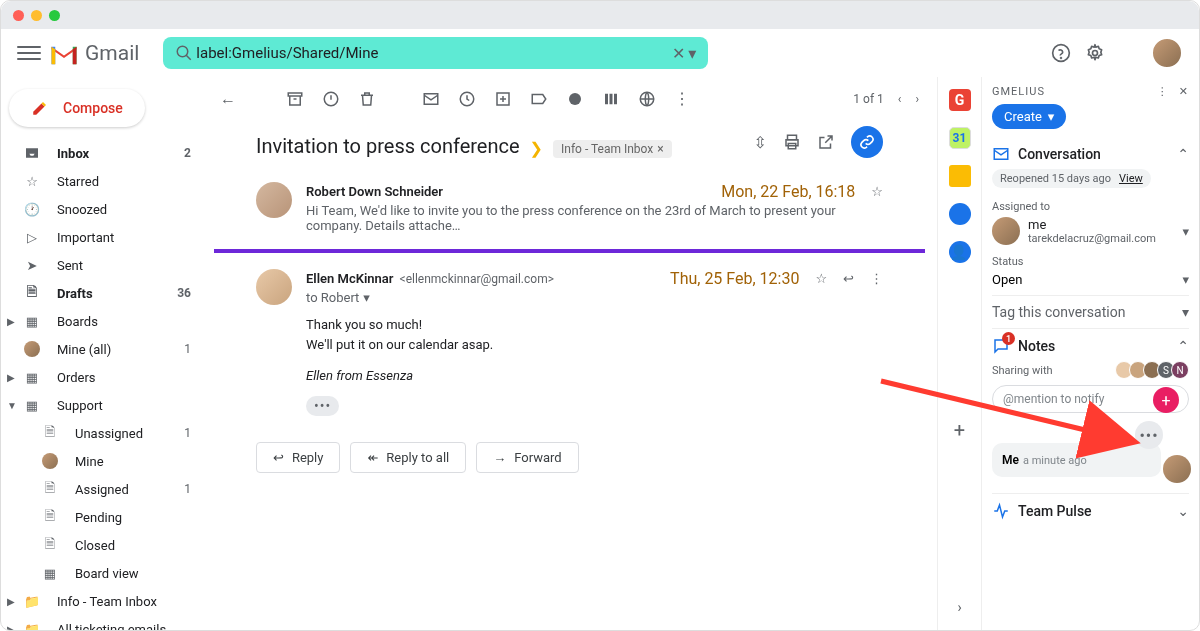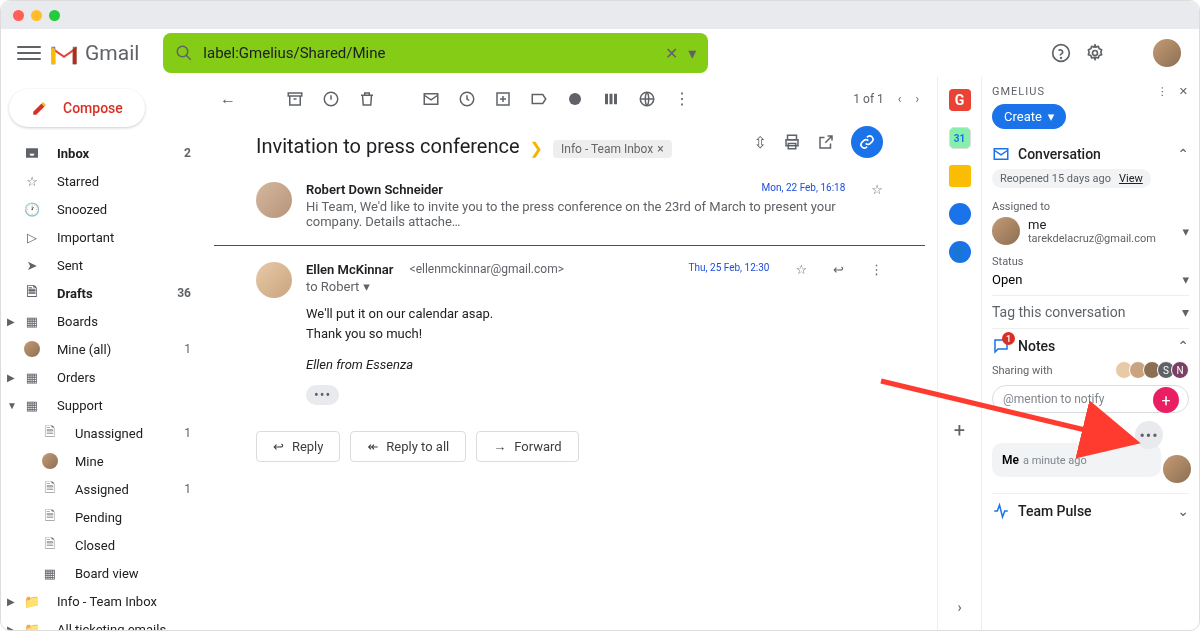--- a/index.html
+++ b/index.html
@@ -6,21 +6,21 @@
 body{background:#fff;width:1200px;height:631px;overflow:hidden;position:relative;border:1px solid #ddd;border-radius:10px}
 .titlebar{height:28px;background:#e8eaed;border-radius:10px 10px 0 0;display:flex;align-items:center;padding:0 12px;gap:7px}
 .tb-dot{width:11px;height:11px;border-radius:50%}
 .tb-red{background:#ff5f56}.tb-yel{background:#ffbd2e}.tb-grn{background:#27c93f}
 .header{height:48px;display:flex;align-items:center;padding:0 16px;gap:8px}
 .hamburger{width:24px;height:24px;display:flex;flex-direction:column;justify-content:center;gap:4px;cursor:pointer}
 .hamburger span{height:2px;background:#5f6368;border-radius:1px}
 .logo{display:flex;align-items:center;gap:6px;margin-right:16px}
 .logo-g{width:30px;height:24px}
 .logo-txt{font-size:21px;color:#5f6368;font-weight:400}
-.search{flex:1;max-width:545px;height:40px;background:#84cc16;border-radius:8px;display:flex;align-items:center;padding:0 12px;gap:10px}
+.search{flex:1;max-width:545px;height:32px;background:#5eead4;border-radius:8px;display:flex;align-items:center;padding:0 12px;gap:3px}
 .search input{flex:1;border:none;background:none;outline:none;font-size:15px;color:#202124}
 .i{color:#5f6368;cursor:pointer;display:inline-flex;align-items:center;justify-content:center}
 .hdr-right{margin-left:auto;display:flex;align-items:center;gap:14px}
 .apps-grid{width:18px;height:18px;display:grid;grid-template-columns:repeat(3,1fr);gap:2px}
 .apps-grid span{background:#5f6368;border-radius:1px}
 .avatar{width:32px;height:32px;border-radius:50%;background:linear-gradient(135deg,#c59b76,#8b6f52);border:2px solid #fff}
 .main{display:flex;height:calc(100% - 76px)}
 .sidebar{width:200px;padding:8px 0;overflow-y:auto}
 .compose{margin:4px 8px 12px;padding:10px 22px;border-radius:24px;box-shadow:0 1px 3px rgba(0,0,0,.2);display:inline-flex;align-items:center;gap:14px;background:#fff;cursor:pointer}
 .compose-txt{color:#d93025;font-size:14px;font-weight:500}
@@ -37,24 +37,24 @@
 .toolbar .spacer{flex:1}
 .pager{display:flex;align-items:center;gap:14px;font-size:12px;color:#5f6368}
 .subject{display:flex;align-items:flex-end;gap:10px;padding:10px 42px 14px}
 .subject h1{font-size:20px;font-weight:400;color:#202124}
 .tag{font-size:12px;background:#eee;color:#666;padding:2px 8px;border-radius:4px;display:inline-flex;align-items:center;gap:4px}
 .subj-actions{margin-left:auto;display:flex;align-items:center;gap:16px;color:#5f6368}
 .link-chip{width:32px;height:32px;background:#1a73e8;border-radius:50%;display:flex;align-items:center;justify-content:center;color:#fff}
 .msg{display:flex;gap:14px;padding:10px 42px}
 .msg-av{width:36px;height:36px;border-radius:50%;flex-shrink:0;background:#ddd}
 .msg-body{flex:1}
-.msg-hdr{display:flex;align-items:flex-start;gap:16px;font-size:13px}
+.msg-hdr{display:flex;align-items:center;gap:6px;font-size:13px}
 .msg-hdr .from{font-weight:600;color:#202124}
 .msg-hdr .em{color:#5f6368;font-size:12px}
-.msg-hdr .date{margin-left:auto;color:#1d4ed8;font-size:10px}
+.msg-hdr .date{margin-left:auto;color:#a16207;font-size:16px}
 .snippet{font-size:13px;color:#5f6368;margin-top:2px}
 .msg-text{font-size:13px;color:#202124;margin-top:10px;line-height:1.5}
 .msg-text .sig{font-style:italic;margin-top:12px}
 .dots{margin-top:10px;display:inline-block;padding:2px 8px;background:#e8eaed;border-radius:10px;color:#5f6368;font-size:14px;letter-spacing:1px}
 .reply-row{display:flex;gap:10px;padding:16px 42px}
 .rbtn{border:1px solid #dadce0;border-radius:4px;padding:7px 16px;font-size:13px;color:#3c4043;display:flex;align-items:center;gap:8px;cursor:pointer;background:#fff}
 .rail{width:44px;border-left:1px solid #eee;display:flex;flex-direction:column;align-items:center;gap:16px;padding:12px 0}
 .rail-i{width:22px;height:22px;border-radius:5px;display:flex;align-items:center;justify-content:center;font-size:14px}
 .panel{width:218px;border-left:1px solid #eee;padding:6px 10px;font-size:13px;overflow-y:auto;position:relative}
 .panel-hdr{display:flex;align-items:center;gap:8px;color:#5f6368;font-size:11px;letter-spacing:1px;padding:2px 0 6px}
@@ -364,54 +364,54 @@
         <div class="msg-body">
           <div class="msg-hdr">
             <span class="from">Robert Down Schneider</span>
             <span class="date">Mon, 22 Feb, 16:18</span>
             <span class="i" style="margin-left:10px">☆</span>
           </div>
           <div class="snippet">Hi Team, We'd like to invite you to the press conference on the 23rd of March to present your company. Details attache…</div>
         </div>
       </div>
 
-      <div class="msg" style="border-top:1px solid #6d28d9;margin-top:6px;padding-top:16px">
+      <div class="msg" style="border-top:4px solid #6d28d9;margin-top:6px;padding-top:16px">
         <div class="msg-av" style="background:linear-gradient(135deg,#e8c9a8,#c9a47e)"></div>
         <div class="msg-body">
           <div class="msg-hdr">
             <span class="from">Ellen McKinnar</span>
             <span class="em">&lt;ellenmckinnar@gmail.com&gt;</span>
             <span class="date">Thu, 25 Feb, 12:30</span>
             <span class="i" style="margin-left:10px">☆</span>
             <span class="i" style="margin-left:10px">↩</span>
             <span class="i" style="margin-left:10px">⋮</span>
           </div>
           <div class="snippet" style="display:flex;align-items:center;gap:4px">
               <span>to Robert</span>
               <span>▾</span>
             </div>
           <div class="msg-text">
+            <div>Thank you so much!</div>
             <div>We'll put it on our calendar asap.</div>
-            <div>Thank you so much!</div>
             <div class="sig">Ellen from Essenza</div>
           </div>
           <div class="dots">•••</div>
         </div>
       </div>
 
       <div class="reply-row">
         <div class="rbtn">↩ <span>Reply</span></div>
         <div class="rbtn">↞ <span>Reply to all</span></div>
         <div class="rbtn">→ <span>Forward</span></div>
       </div>
     </div>
 
     <div class="rail">
       <div class="rail-i" style="background:#ea4335;color:#fff;border-radius:4px;font-weight:700">G</div>
-      <div class="rail-i" style="background:#86efac;border:1px solid #ddd;color:#1a73e8;font-size:10px;font-weight:700">31</div>
+      <div class="rail-i" style="background:#bef264;border:1px solid #ddd;color:#1a73e8;font-size:12px;font-weight:700">31</div>
       <div class="rail-i" style="background:#fbbc04;border-radius:3px"></div>
       <div class="rail-i" style="background:#1a73e8;border-radius:50%"></div>
       <div class="rail-i" style="background:#1a73e8;border-radius:50%;color:#fff">👤</div>
       <div style="flex:1"></div>
       <div class="rail-i" style="color:#5f6368;font-size:20px">+</div>
       <div style="flex:1"></div>
       <div class="rail-i" style="color:#5f6368">›</div>
     </div>
 
     <div class="panel">

